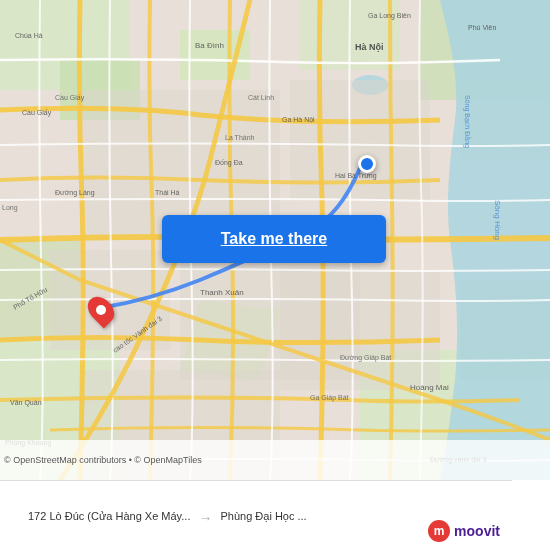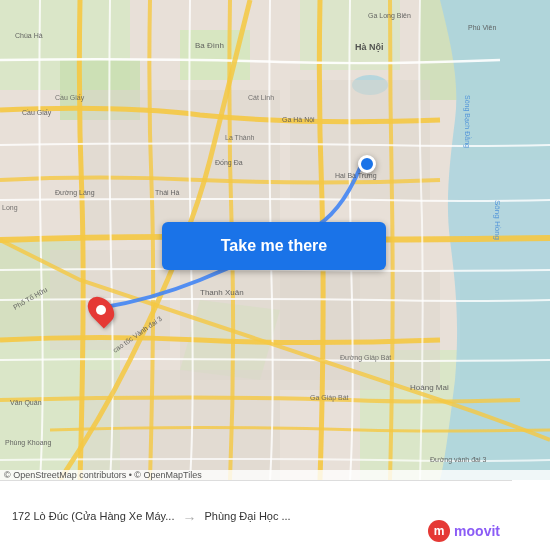--- a/index.html
+++ b/index.html
@@ -24,36 +24,37 @@
     #map-svg {
       width: 100%;
       height: 100%;
       position: absolute;
       top: 0; left: 0;
     }
 
     
     #take-me-there-btn {
       position: absolute;
-      top: 222px;
+      top: 215px;
       left: 162px;
       width: 224px;
       height: 48px;
       background-color: #1a73e8;
       color: white;
       border: none;
       border-radius: 6px;
       font-size: 16px;
       font-weight: 600;
       cursor: pointer;
       z-index: 10;
       display: flex;
       align-items: center;
       justify-content: center;
       box-shadow: 0 2px 6px rgba(0,0,0,0.3);
+      text-decoration: underline;
     }
 
     
     .map-pin {
       position: absolute;
       z-index: 8;
     }
 
     .map-pin-red {
       top: 295px;
@@ -96,21 +97,21 @@
       box-shadow: 0 2px 6px rgba(0,0,0,0.4);
     }
 
     
     #bottom-bar {
       width: 512px;
       height: 70px;
       background: white;
       display: flex;
       align-items: center;
-      padding: 0 12px;
+      padding: 0 28px;
       border-top: 1px solid #ddd;
       position: relative;
       text-align: right;
     }
 
     #moovit-logo {
       position: absolute;
       right: 12px;
       bottom: 8px;
       display: flex;
@@ -130,32 +131,32 @@
 
     .moovit-circle span {
       color: white;
       font-size: 12px;
       font-weight: bold;
     }
 
     .moovit-text {
       font-size: 14px;
       font-weight: bold;
-      color: #8b5cf6;
+      color: #4c1d95;
     }
 
     #attribution {
       position: absolute;
       bottom: 0;
       left: 0;
       width: 100%;
       background: rgba(255,255,255,0.8);
       font-size: 9px;
       color: #555;
-      padding: 0 4px;
+      padding: 15px 4px;
       z-index: 5;
     }
 
     #bottom-content {
       display: flex;
       align-items: center;
       width: 100%;
       gap: 8px;
     }
 

